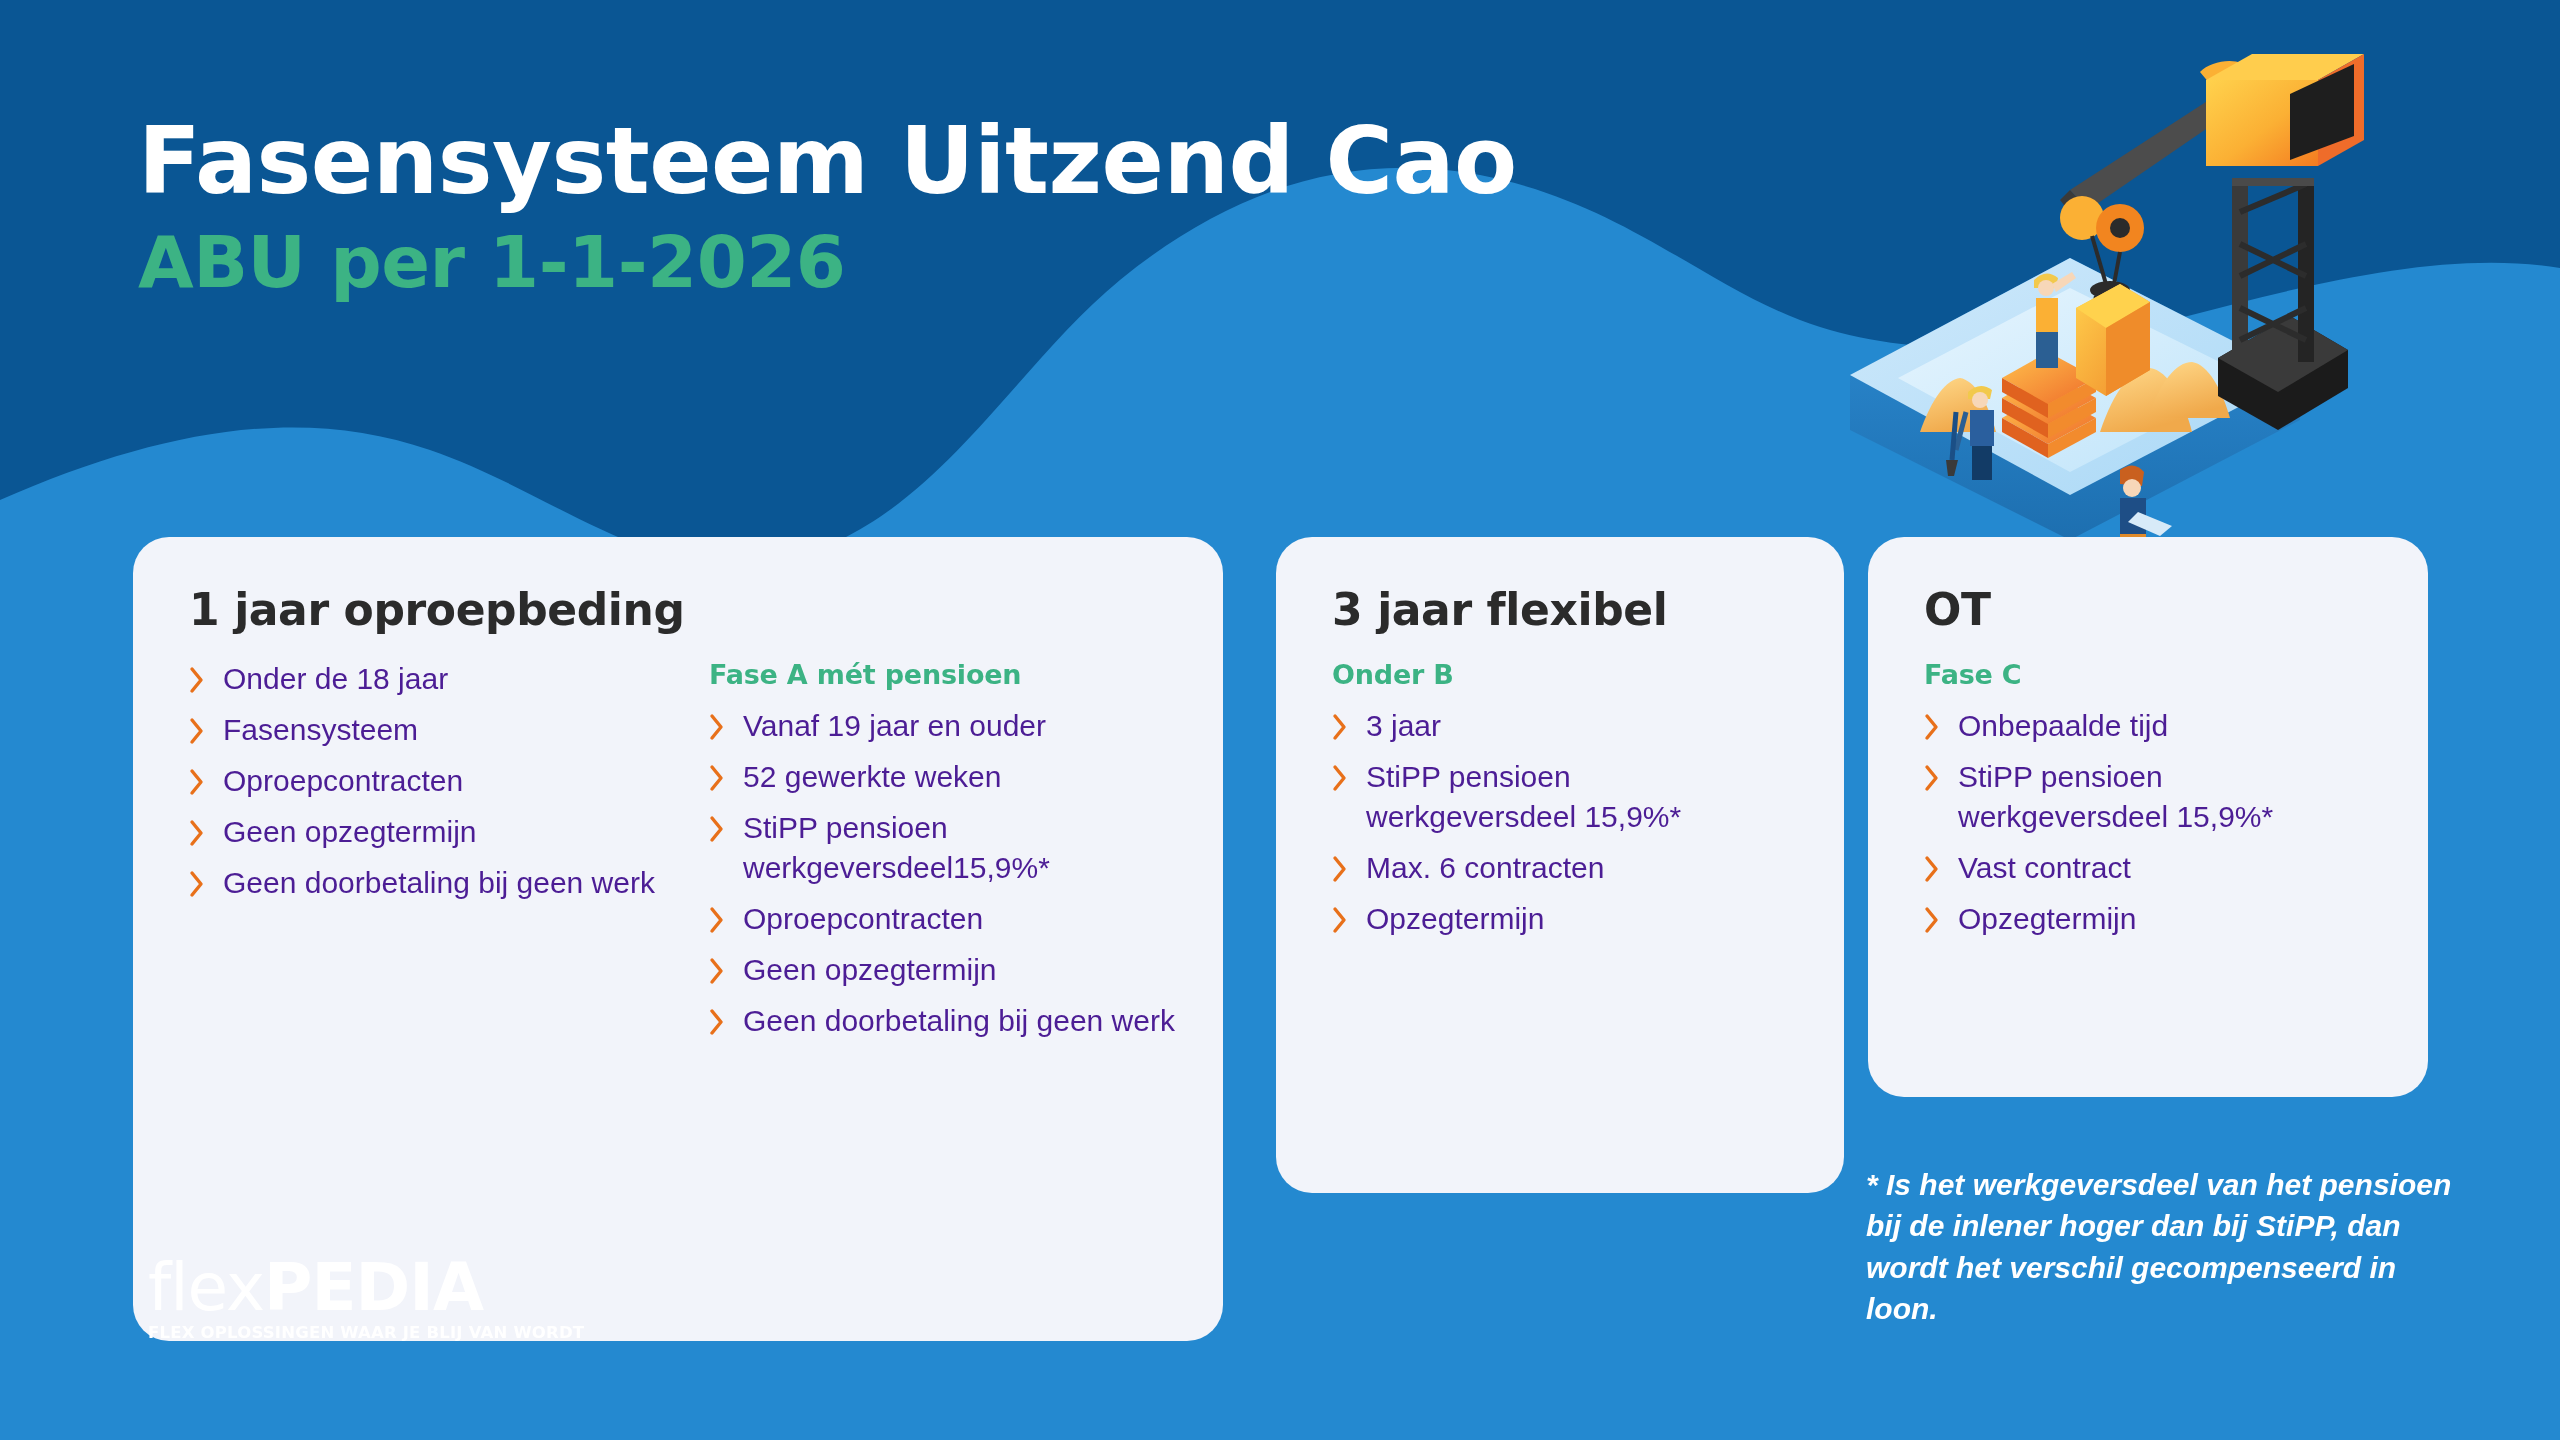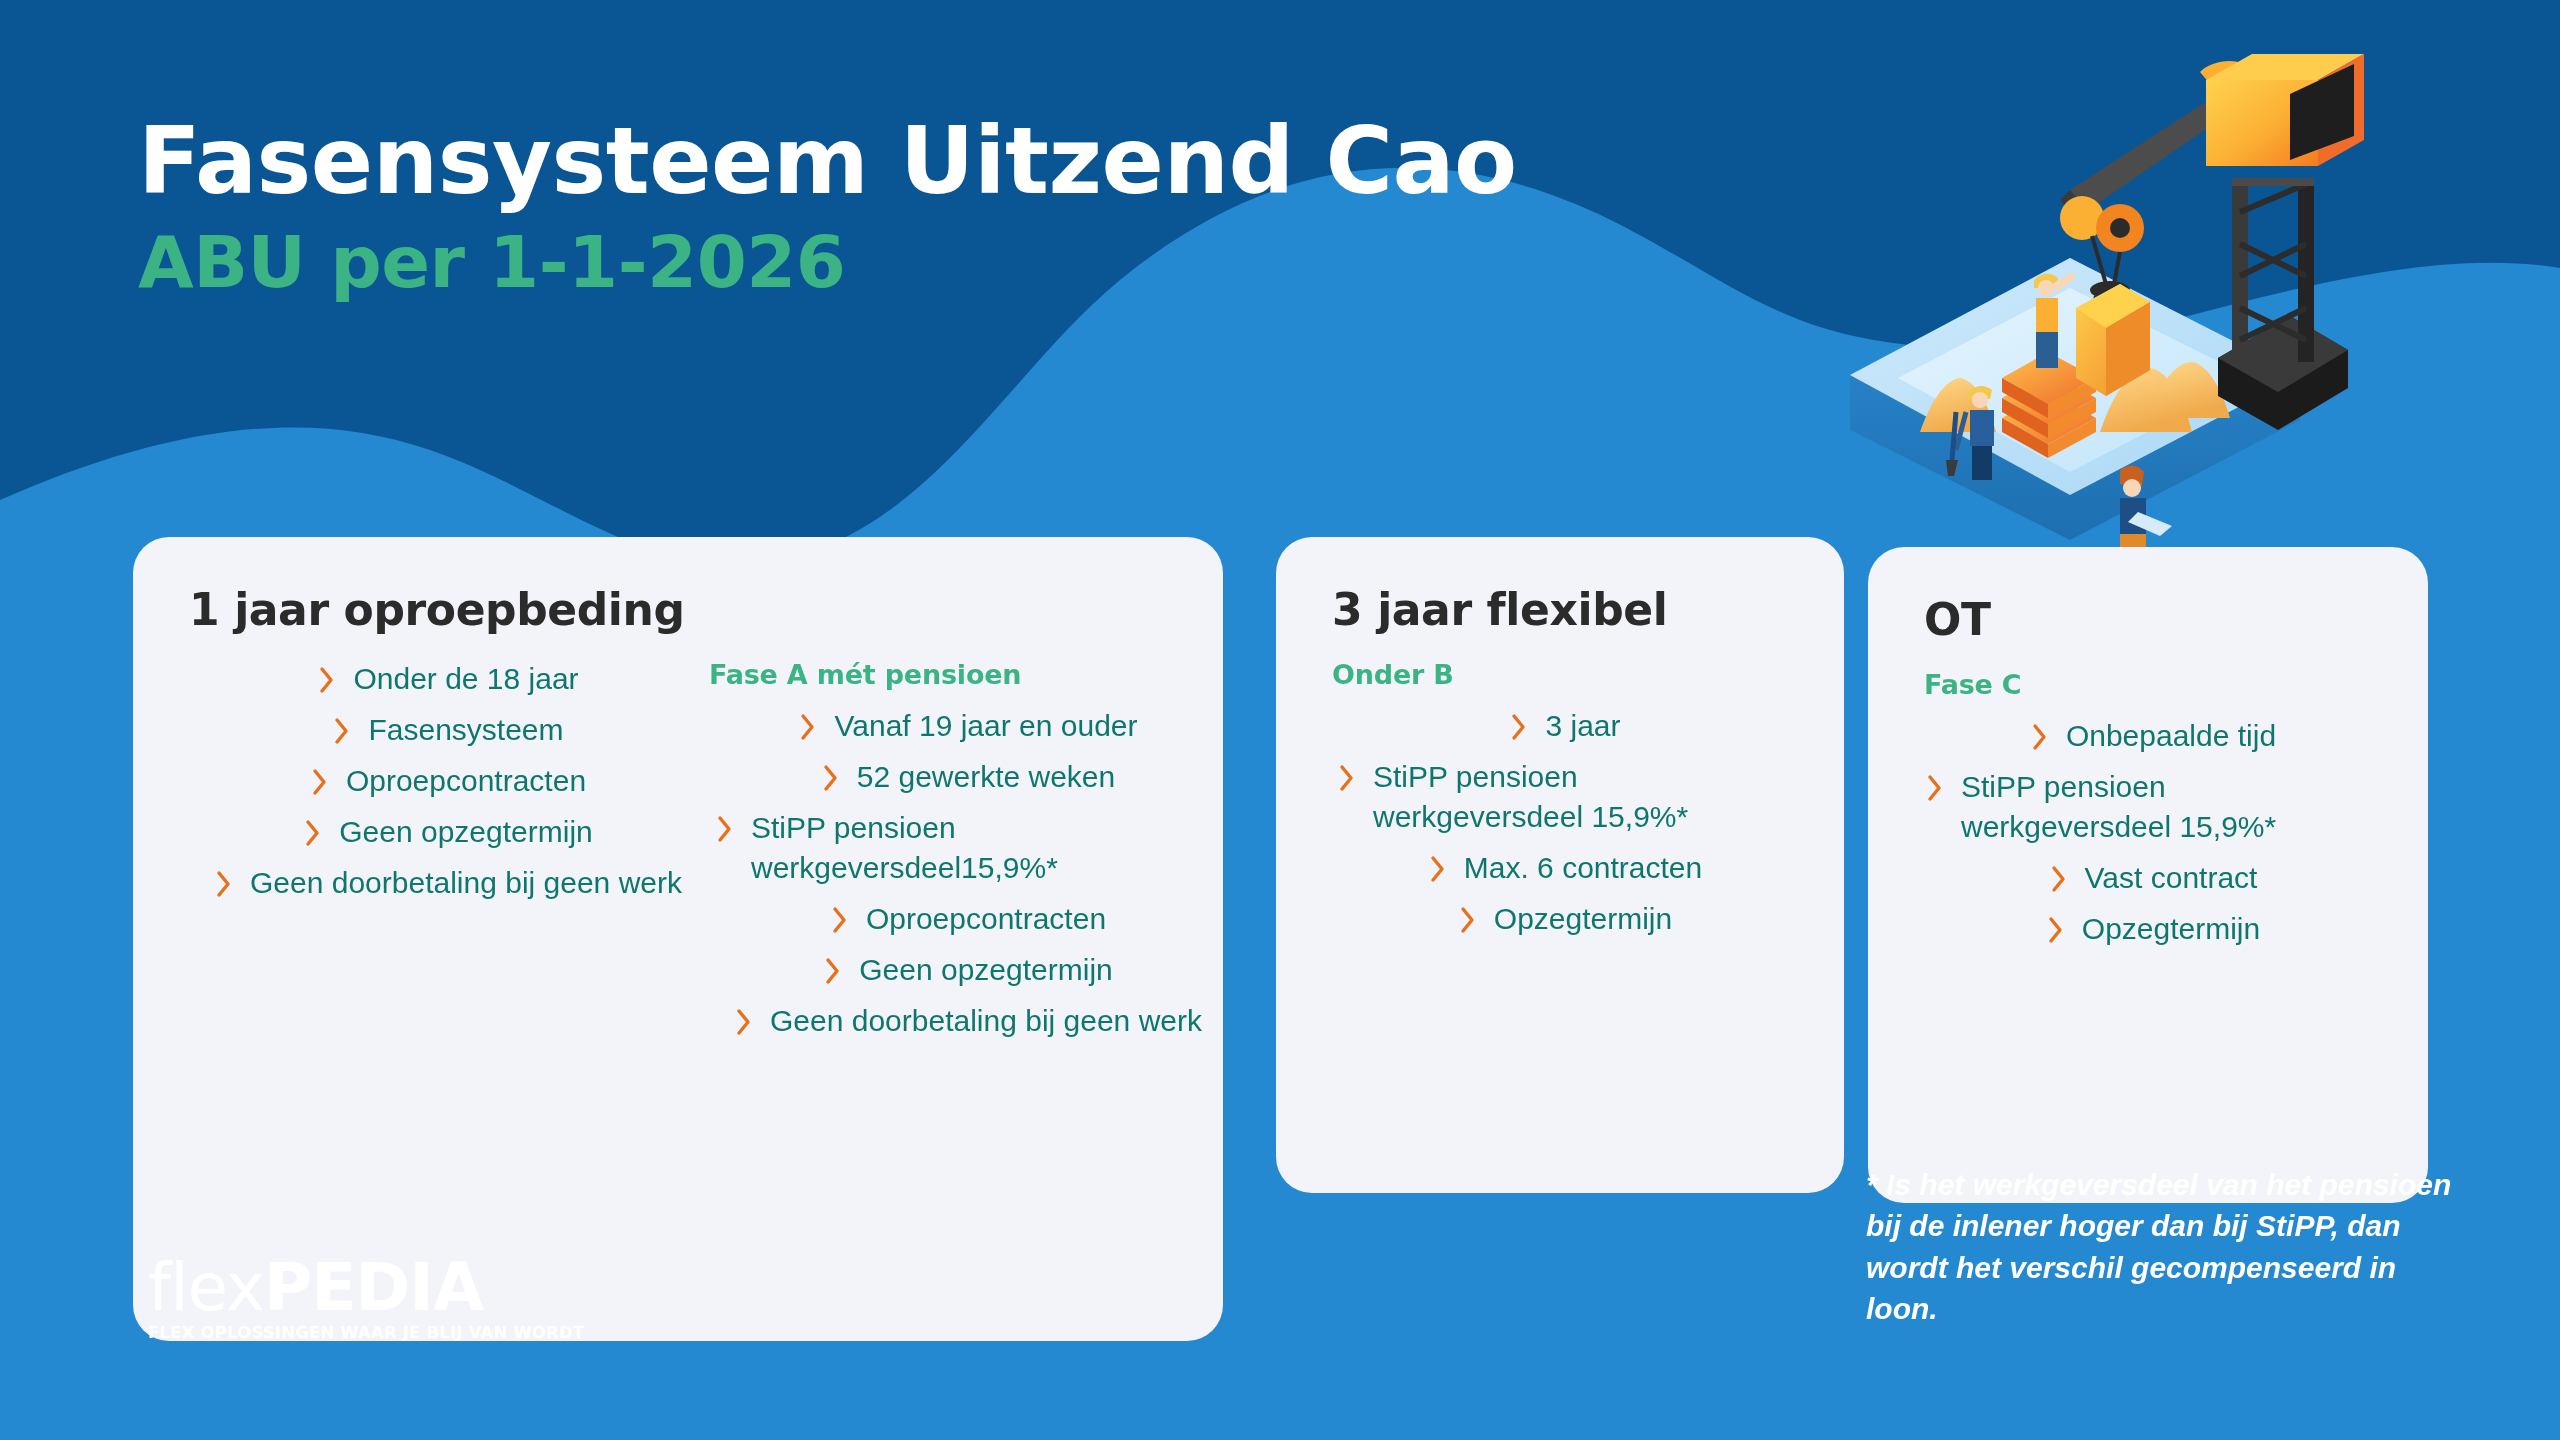--- a/index.html
+++ b/index.html
@@ -31,39 +31,39 @@
   
   .illus{position:absolute;left:1820px;top:40px;width:600px;height:520px;z-index:5;}
 
   
   .card{
     position:absolute;background:#f2f4fa;border-radius:36px;z-index:7;
     box-sizing:border-box;
   }
   #card-1{left:133px;top:537px;width:1090px;height:804px;}
   #card-2{left:1262px;top:537px;width:568px;height:656px;margin-left:14px;}
-  #card-3{left:1868px;top:537px;width:560px;height:656px;margin-top:10px;}
+  #card-3{left:1868px;top:537px;width:560px;height:560px;}
 
   .card-inner{padding:50px 44px 0 56px;box-sizing:border-box;height:100%;}
   .card-title{
     font-size:44px;font-weight:700;color:#2b2b2b;margin:0 0 26px 0;
     letter-spacing:-0.4px;font-family:"DejaVu Sans", sans-serif;line-height:1.05;
   }
   .cols{display:flex;gap:0;}
   .col{flex:0 0 auto;}
   #card-1 .col{width:520px;}
   .fase{
     font-size:27px;font-weight:700;color:#3cb384;margin:0 0 16px 0;
     letter-spacing:-0.2px;font-family:"DejaVu Sans", sans-serif;
   }
   ul.bullets{list-style:none;margin:0;padding:0;}
   ul.bullets li{
     display:flex;align-items:flex-start;gap:18px;
-    font-size:30px;line-height:1.33;color:#0f766e;
-    margin-bottom:11px;font-weight:400;justify-content:center;
+    font-size:30px;line-height:1.33;color:#4c1d95;
+    margin-bottom:11px;font-weight:400;
   }
   ul.bullets li .chev{
     flex:0 0 auto;width:16px;height:34px;display:block;margin-top:4px;
   }
   ul.bullets li .btxt{display:block;max-width:470px;}
   #card-2 ul.bullets li .btxt,#card-3 ul.bullets li .btxt{max-width:420px;}
 
   
   .footnote{
     position:absolute;left:1866px;top:1164px;width:610px;z-index:7;

